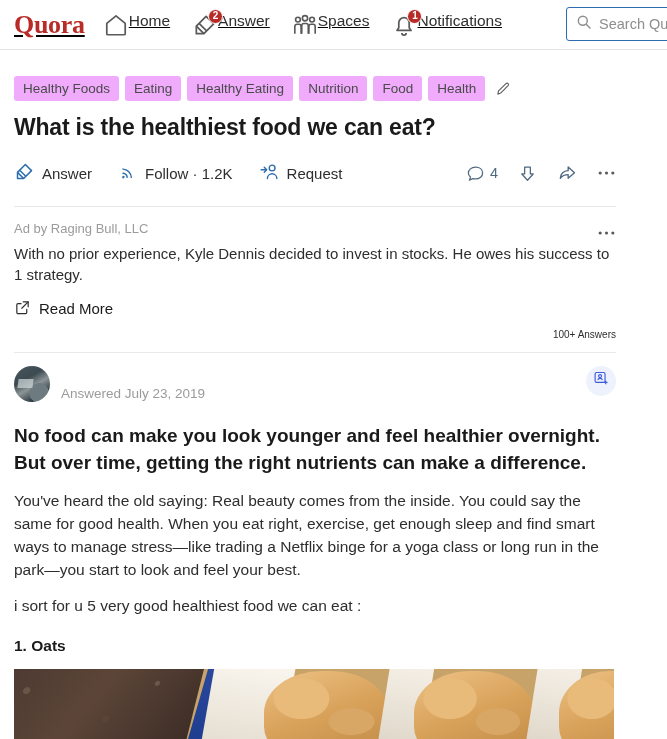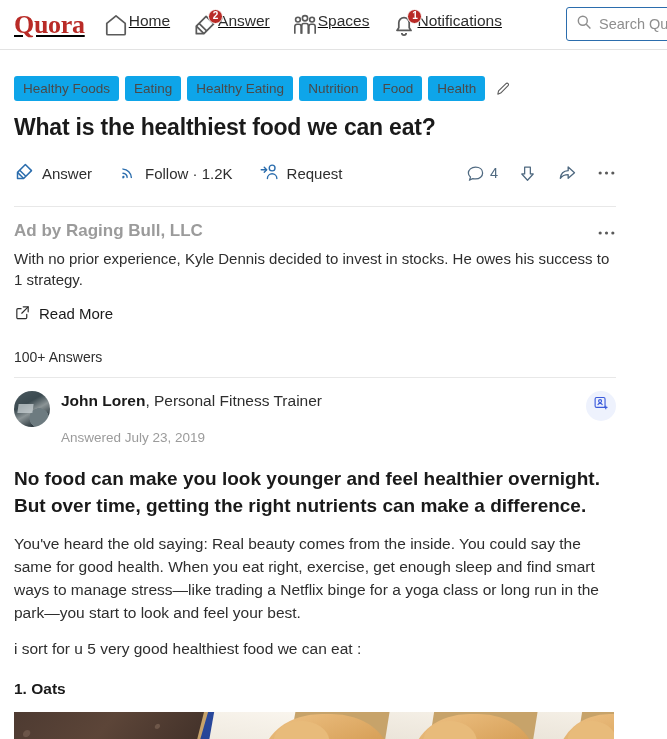--- a/index.html
+++ b/index.html
@@ -87,21 +87,21 @@
   .inner { width: 602px; }
 
   .tagrow {
     display: flex;
     align-items: center;
     gap: 6px;
     padding-top: 26px;
     flex-wrap: nowrap;
   }
   .tag {
-    background: #0ea5e9;
+    background: #f0abfc;
     color: #4a4a4a;
     font-size: 13.5px;
     padding: 5px 9px;
     border-radius: 3px;
     cursor: pointer;
     white-space: nowrap;
   }
   .tag-edit { cursor: pointer; margin-left: 4px; display:flex; align-items:center; }
 
   .question-title {
@@ -124,27 +124,27 @@
     color: #2e2e2e; font-size: 15px;
   }
   .act .lbl { white-space: nowrap; }
   .actright { margin-left: auto; display: flex; align-items: center; gap: 20px; }
   .act-ic { cursor: pointer; display: flex; align-items: center; gap: 5px; color: #4f6980; font-size: 14.5px; }
 
   .divider { height: 1px; background: #e8e8e8; margin-top: 18px; }
 
   
   .ad { padding-top: 14px; position: relative; }
-  .ad-by { font-size: 17px; color: #9b9b9b; font-weight: bold; }
+  .ad-by { font-size: 13px; color: #9b9b9b; }
   .ad-dots { position: absolute; right: 0; top: 16px; cursor: pointer; }
   .ad-title { font-size: 16.5px; font-weight: bold; color: #1a1a1a; margin-top: 9px; }
   .ad-desc { font-size: 15px; color: #2e2e2e; margin-top: 7px; line-height: 1.42; }
   .ad-more { display: flex; align-items: center; gap: 8px; margin-top: 13px; font-size: 15px; color: #1a1a1a; cursor: pointer; font-weight: 500;}
 
-  .answers-count { font-size: 14px; color: #2e2e2e; margin-top: 25px; }
+  .answers-count { font-size: 10px; color: #2e2e2e; margin-top: 10px; text-align: right; }
 
   
   .answer { padding-top: 13px; position: relative; }
   .ahead { display: flex; align-items: flex-start; gap: 11px; }
   .avatar {
     width: 36px; height: 36px; border-radius: 50%;
     flex: 0 0 36px;
     background:
       radial-gradient(circle at 70% 75%, #6d7b80 0 26%, transparent 27%),
       linear-gradient(150deg, #4b595f 0%, #3b4a50 35%, #8b9496 55%, #2e3a40 80%);
@@ -394,23 +394,20 @@
     </div>
   </div>
 
   <div class="answers-count">100+ Answers</div>
   <div class="divider" style="margin-top:12px;"></div>
 
   <div class="answer">
     <div class="ahead">
       <div class="avatar"></div>
       <div>
-        <div class="aname">
-          <b>John Loren</b><span>, Personal Fitness Trainer</span>
-        </div>
         <div class="adate">Answered July 23, 2019</div>
       </div>
     </div>
 
     <div class="follow-btn">
       <span>
         <svg width="17" height="17" viewBox="0 0 24 24" fill="none" stroke="#3b5bdb" stroke-width="1.6" stroke-linejoin="round">
           <rect x="3" y="3.5" width="14" height="14" rx="2"></rect>
           <circle cx="10" cy="8.6" r="2.1"></circle>
           <path d="M6.7 14.4 a3.4 3.4 0 0 1 6.6 0"></path>

